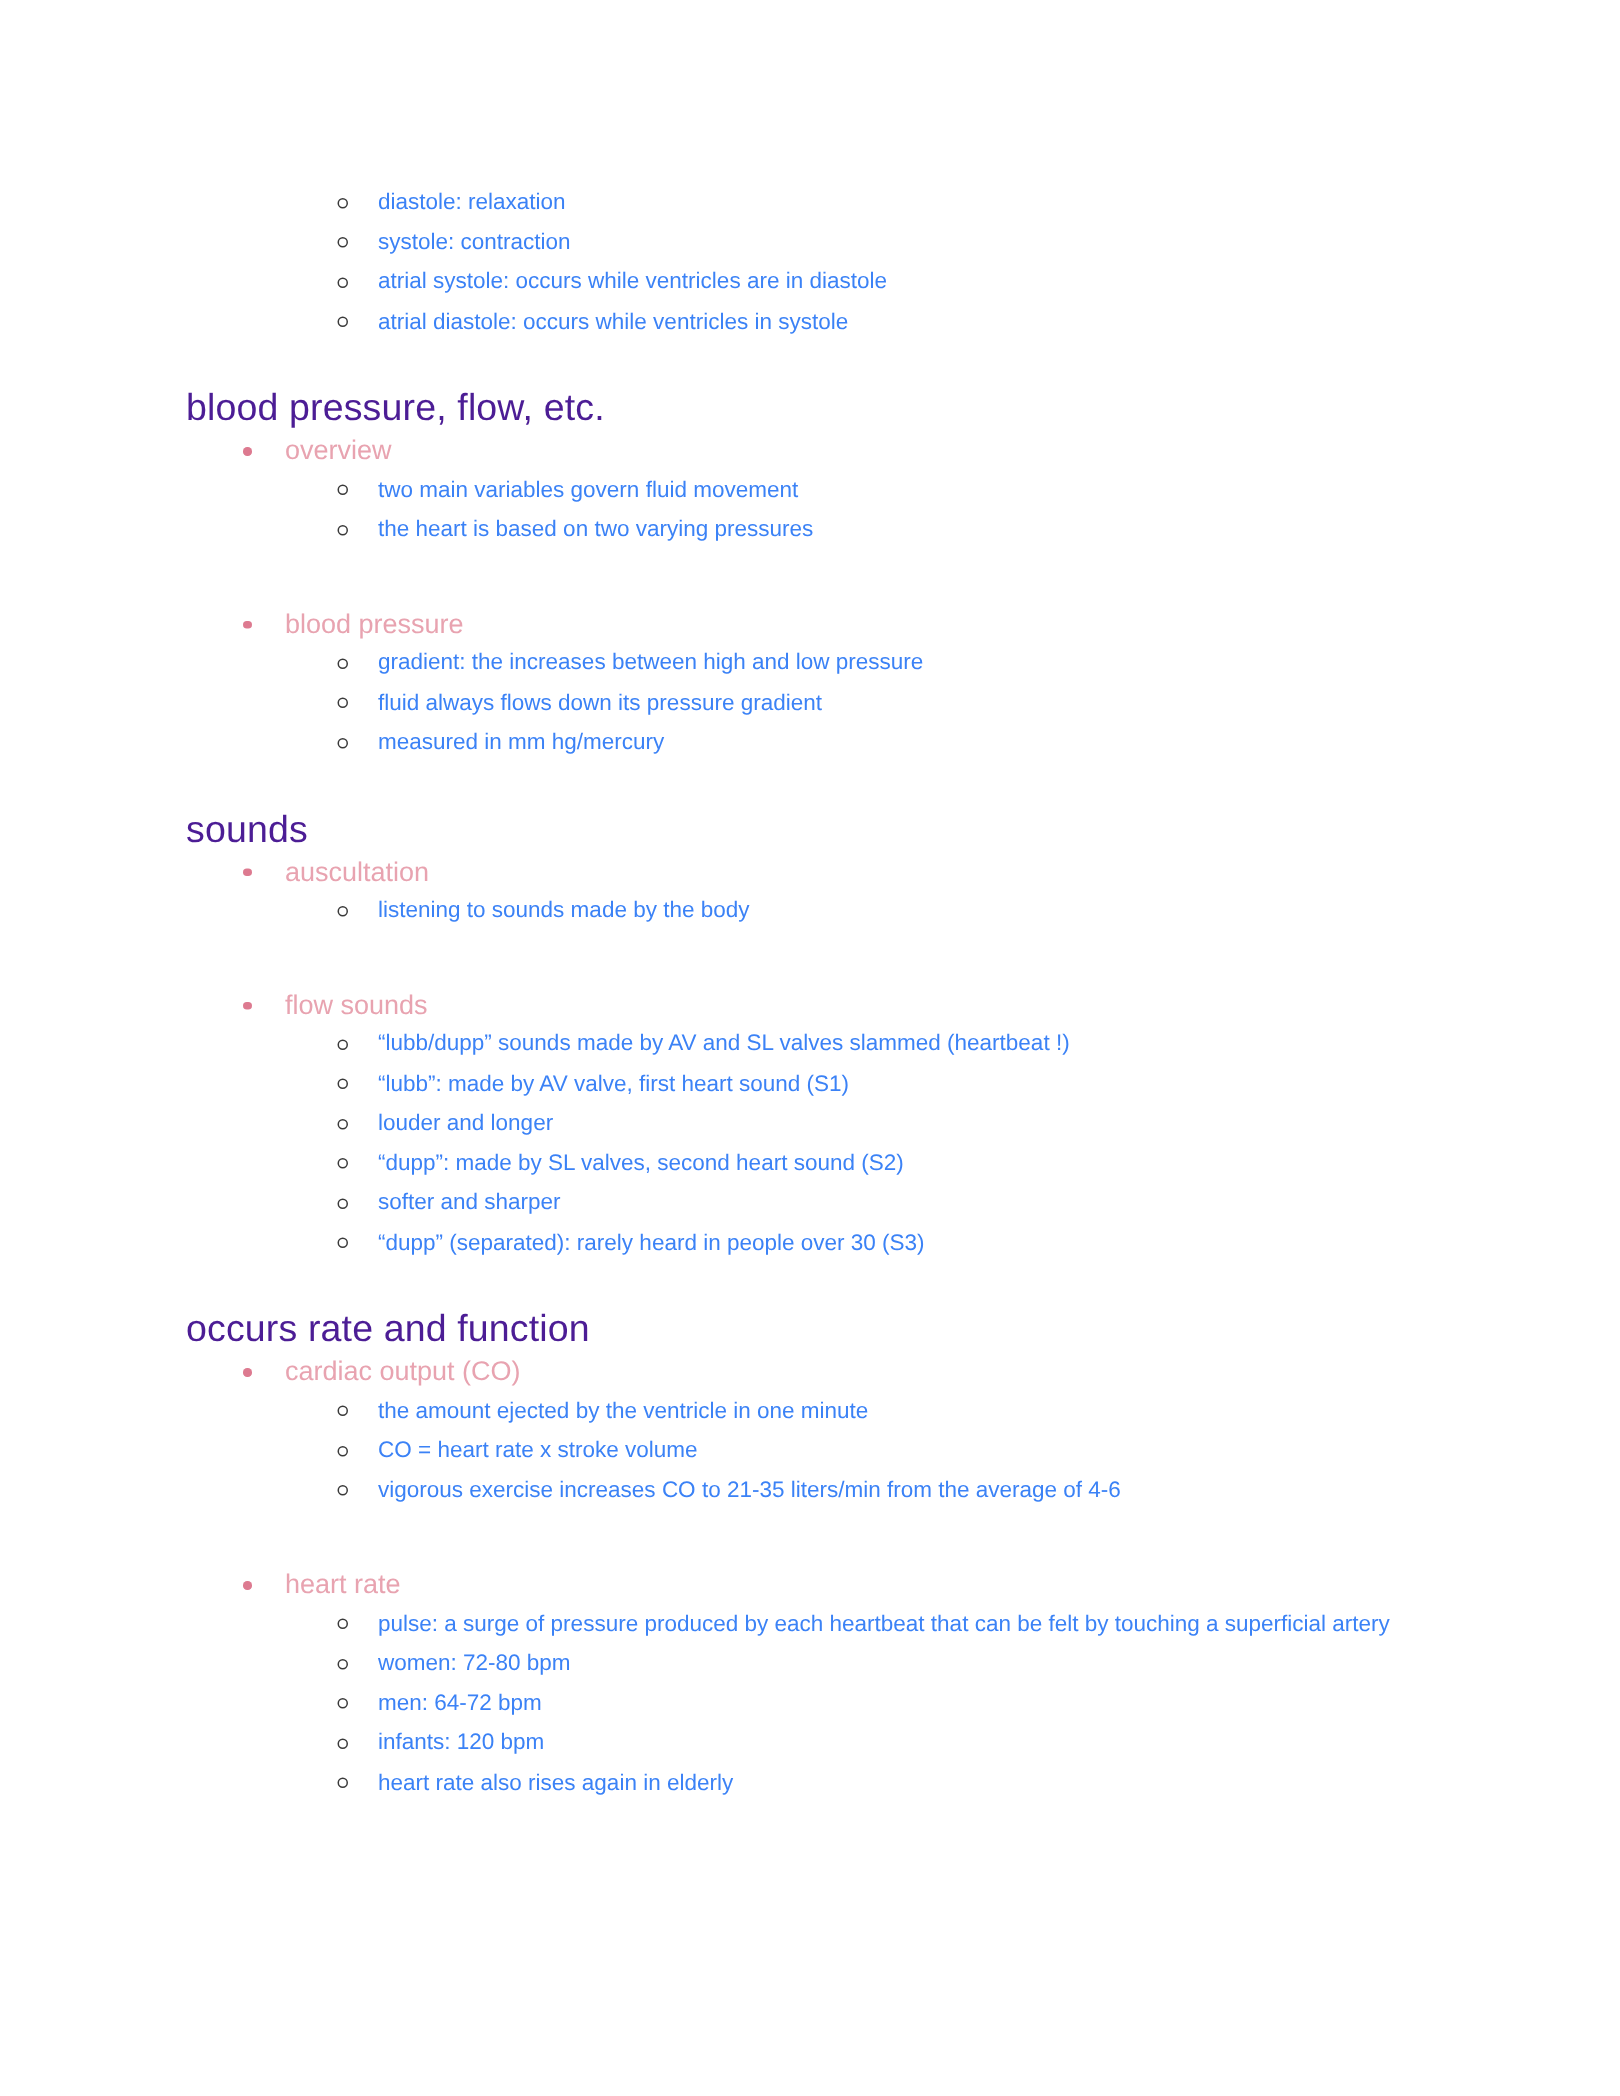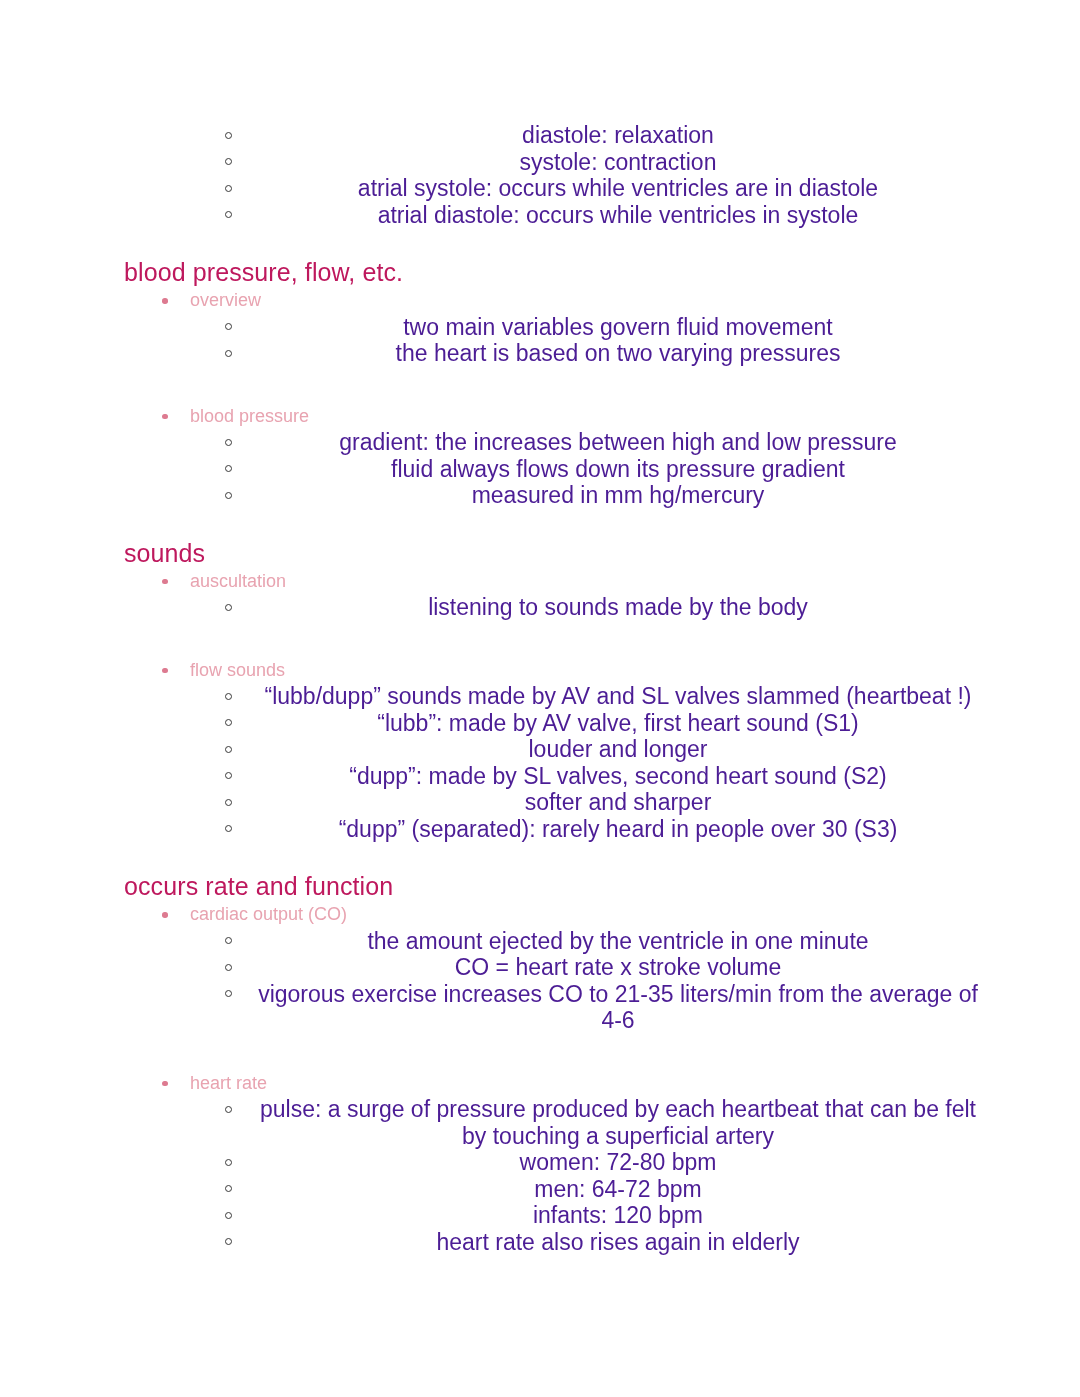--- a/index.html
+++ b/index.html
@@ -20,21 +20,21 @@
     height: 1397px;
     box-sizing: border-box;
     padding: 122px 96px 0 124px;
     background: #ffffff;
   }
 
   
   .heading {
     font-size: 25px;
     line-height: 30px;
-    color: #be185d;
+    color: #4c1d95;
     font-weight: 400;
     margin: 0;
     padding: 0;
     letter-spacing: 0.1px;
   }
   .heading.gap-before {
     margin-top: 29px;
   }
 
   
@@ -69,25 +69,24 @@
 
   
   .l2-list {
     margin: 0;
     padding: 0;
     list-style: none;
   }
   .l2-item {
     position: relative;
     padding-left: 128px;
-    font-size: 23px;
+    font-size: 15px;
     line-height: 26.5px;
-    color: #4c1d95;
-    margin: 0;
-    text-align: center;
+    color: #3b82f6;
+    margin: 0;
   }
   .l2-item .circle-marker {
     position: absolute;
     left: 101px;
     top: 9.5px;
     width: 7px;
     height: 7px;
     border: 1.2px solid #3a3a3a;
     border-radius: 50%;
     box-sizing: border-box;

